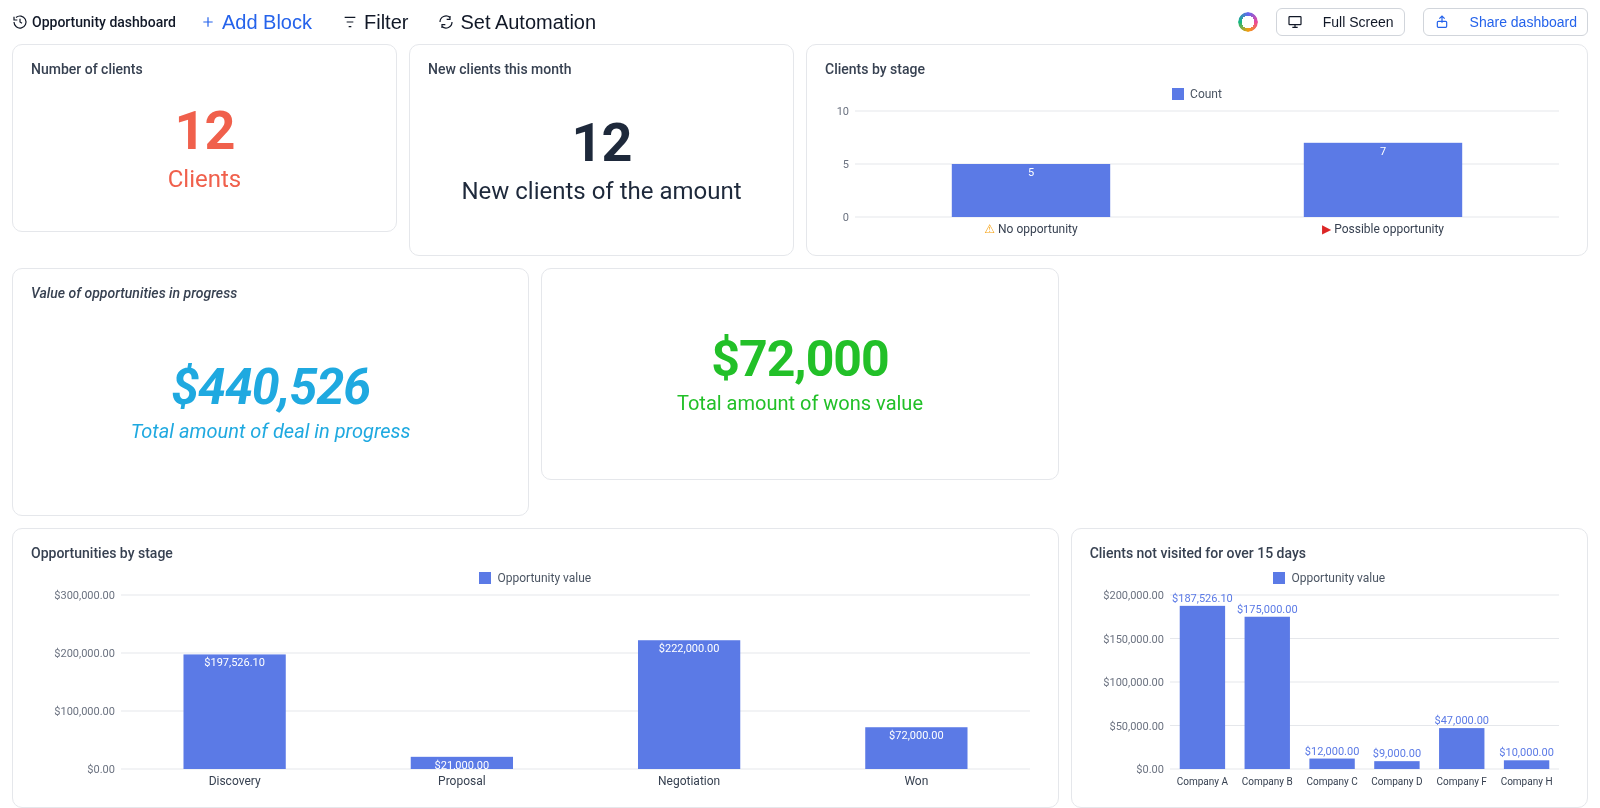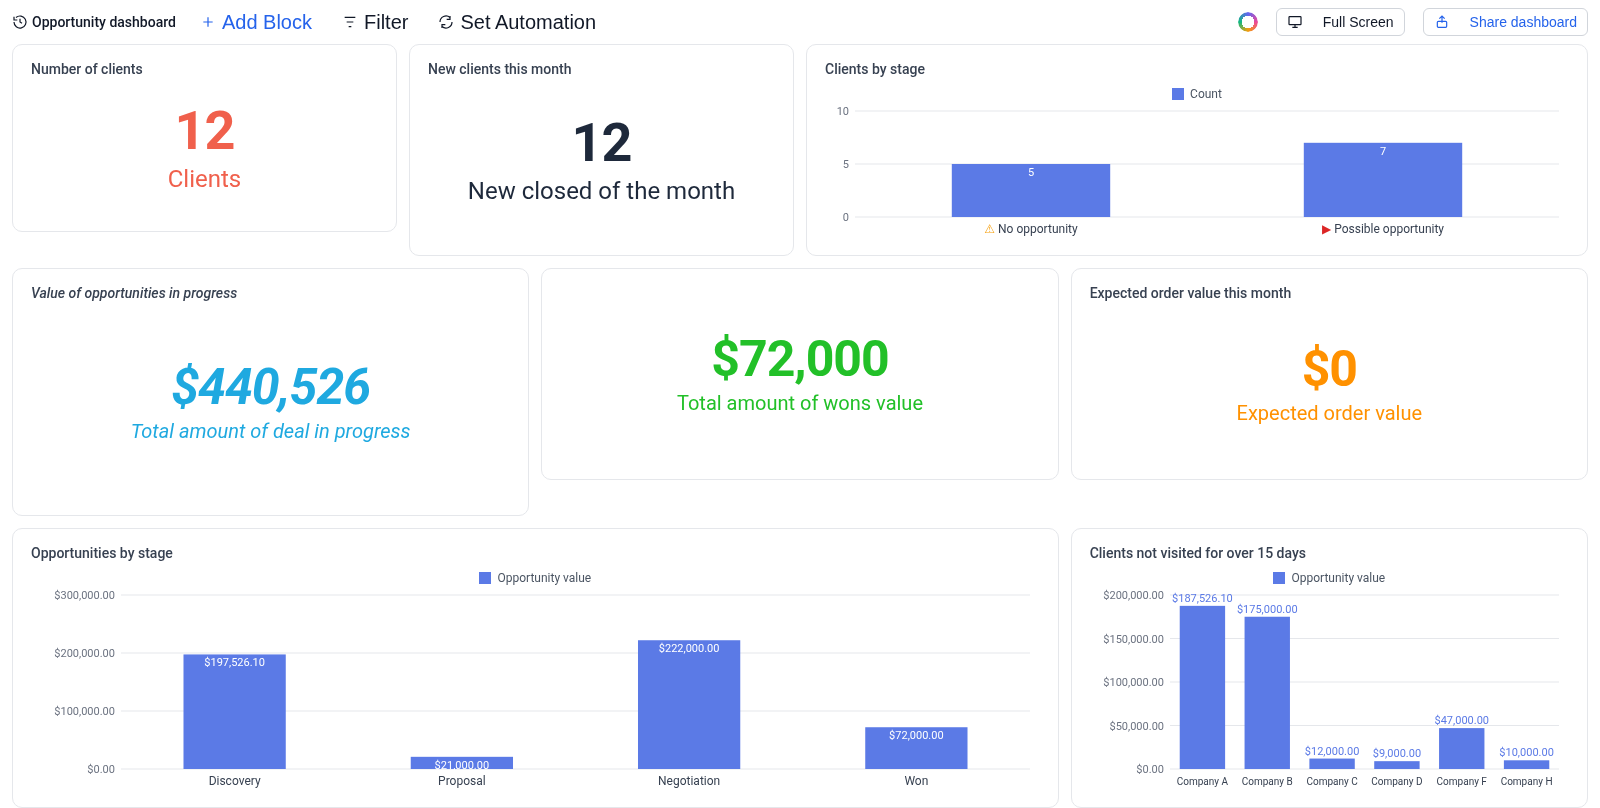--- a/index.html
+++ b/index.html
@@ -161,21 +161,21 @@
     <div class="stat-center">
       <div class="big-num c-red">12</div>
       <div class="sub c-red">Clients</div>
     </div>
   </div>
 
   <div class="card r1-b">
     <div class="card-title">New clients this month</div>
     <div class="stat-center">
       <div class="big-num c-dark">12</div>
-      <div class="sub c-dark">New closed of the month</div>
+      <div class="sub c-dark">New clients of the amount</div>
     </div>
   </div>
 
   <div class="card r1-c">
     <div class="card-title">Clients by stage</div>
     <div class="chart-area">
       <div class="legend">
         <span class="sw"></span>
         <span>Count</span>
       </div>
@@ -204,27 +204,20 @@
     </div>
   </div>
 
   <div class="card r2-b">
     <div class="stat-center">
       <div class="big-num c-green" style="font-size:50px">$72,000</div>
       <div class="sub c-green" style="font-size:20px">Total amount of wons value</div>
     </div>
   </div>
 
-  <div class="card r2-c">
-    <div class="card-title">Expected order value this month</div>
-    <div class="stat-center">
-      <div class="big-num c-orange" style="font-size:50px">$0</div>
-      <div class="sub c-orange" style="font-size:20px">Expected order value</div>
-    </div>
-  </div>
 
   <div class="card r3-a">
     <div class="card-title">Opportunities by stage</div>
     <div class="chart-area">
       <div class="legend">
         <span class="sw"></span>
         <span>Opportunity value</span>
       </div>
       <div class="canvas"><svg width="1009" height="204">
             <line x1="90" x2="999" y1="182" y2="182" class="grid-line"></line>

